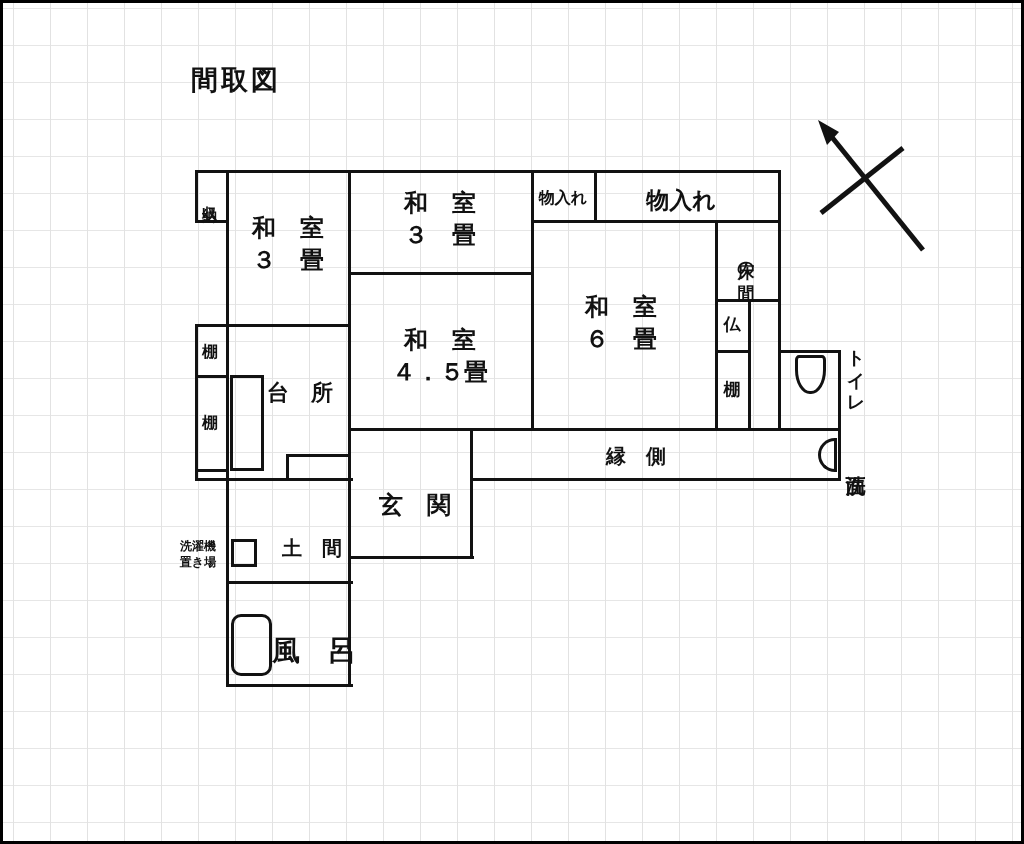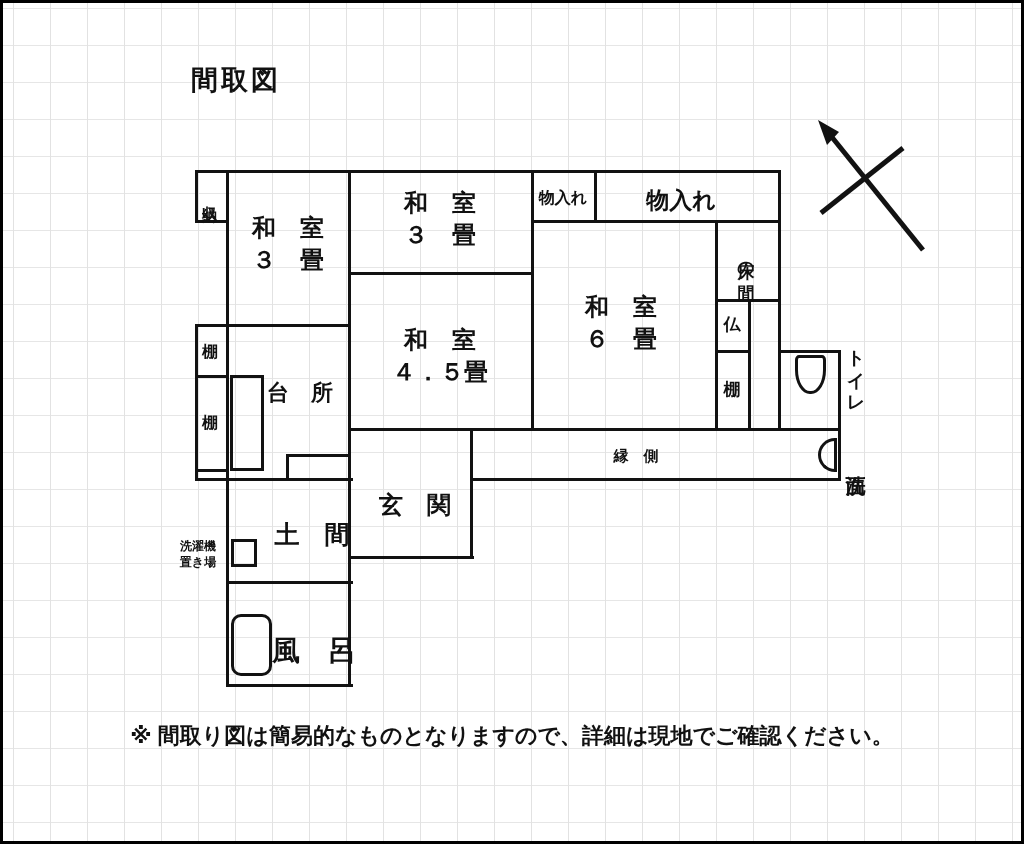--- a/index.html
+++ b/index.html
@@ -93,27 +93,26 @@
 ３　畳</div>
   <div class="lbl" style="left:560px;top:195px;font-size:16px">物入れ</div>
   <div class="lbl" style="left:678px;top:197px;font-size:23px">物入れ</div>
   <div class="vlbl" style="left:743px;top:258px;font-size:17px">床の間</div>
   <div class="lbl" style="left:618px;top:320px;font-size:24px">和　室
 ６　畳</div>
   <div class="lbl" style="left:729px;top:322px;font-size:17px">仏</div>
   <div class="lbl" style="left:729px;top:387px;font-size:17px">棚</div>
   <div class="vlbl" style="left:853px;top:368px;font-size:18px">トイレ</div>
   <div class="vlbl" style="left:853px;top:459px;font-size:20px">洗面</div>
-  <div class="lbl" style="left:633px;top:453px;font-size:15px">縁　側</div>
+  <div class="lbl" style="left:633px;top:453px;font-size:20px">縁　側</div>
   <div class="lbl" style="left:207px;top:349px;font-size:16px">棚</div>
   <div class="lbl" style="left:207px;top:420px;font-size:16px">棚</div>
   <div class="lbl" style="left:297px;top:390px;font-size:22px">台　所</div>
   <div class="lbl" style="left:437px;top:353px;font-size:24px">和　室
 ４．５畳</div>
   <div class="lbl" style="left:412px;top:502px;font-size:24px">玄　関</div>
-  <div class="lbl" style="left:309px;top:531px;font-size:25px">土　間</div>
+  <div class="lbl" style="left:309px;top:545px;font-size:20px">土　間</div>
   <div class="lbl" style="left:195px;top:552px;font-size:12px;line-height:1.3">洗濯機
 置き場</div>
   <div class="lbl" style="left:311px;top:648px;font-size:28px">風　呂</div>
 
-  <div id="footer-note">※ 間取り図は簡易的なものとなりますので、詳細は現地でご確認ください。</div>
 
 </div>
 
 </body></html>

